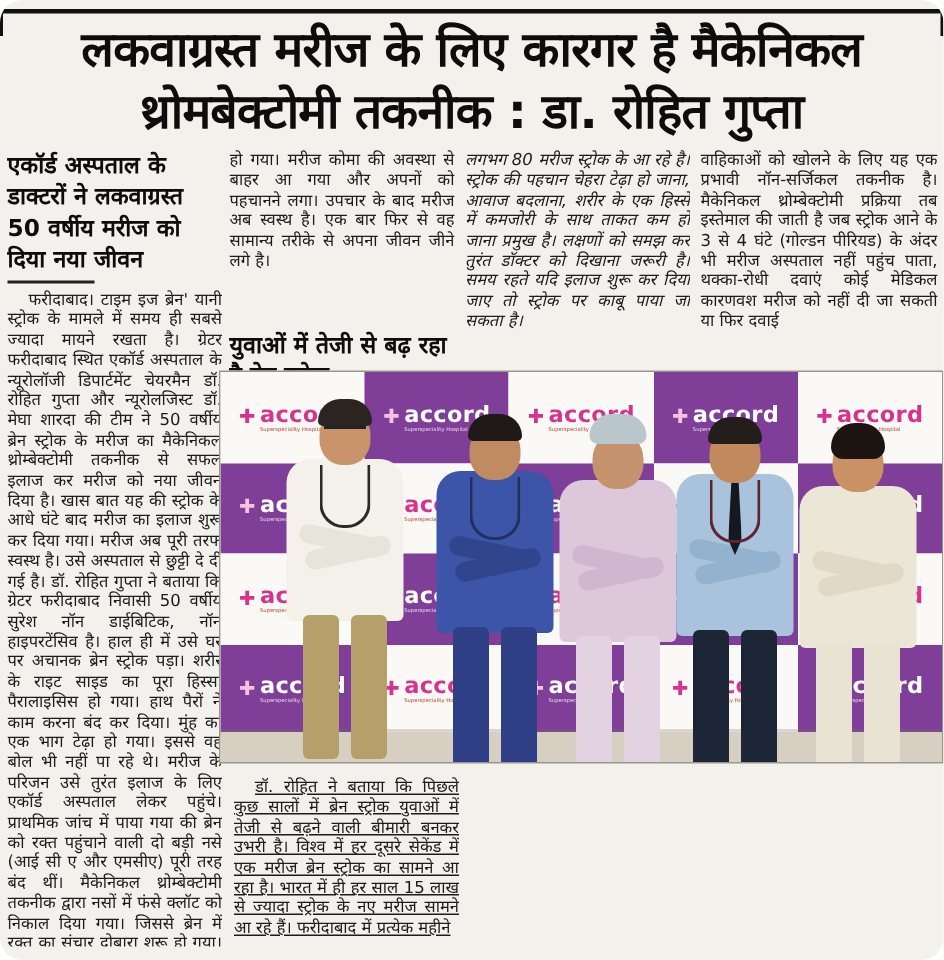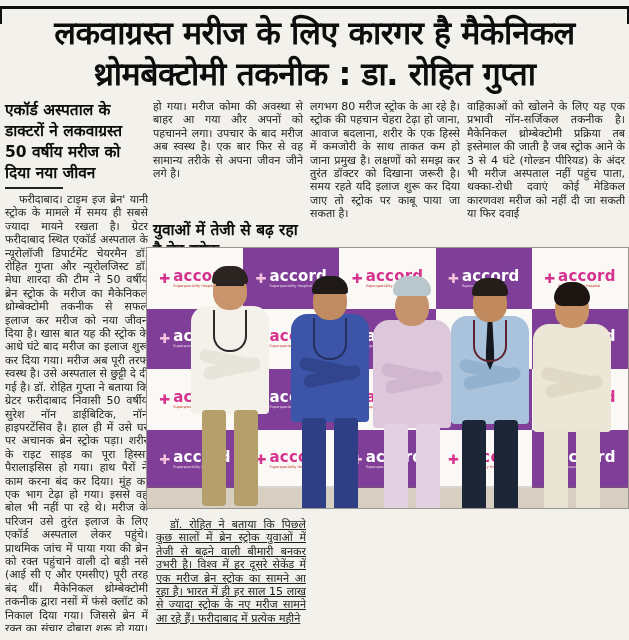--- a/index.html
+++ b/index.html
@@ -3,20 +3,21 @@
 <meta charset="utf-8">
 <style>
   html,body{margin:0;padding:0;}
   .page{
     position:relative;
     width:629px;height:640px;
     background:#f3f1ec;
     font-family:"DejaVu Sans","Liberation Sans",sans-serif;
     color:#1c1c1c;
     overflow:hidden;
+    border-radius:15px;
   }
   .top-rule{position:absolute;left:2px;top:6px;width:625px;height:3px;background:#111;}
   .edge-rule-l{position:absolute;left:0;top:6px;width:2px;height:18px;background:#111;}
   .edge-rule-r{position:absolute;right:0;top:6px;width:2px;height:18px;background:#111;}
 
   .headline{
     position:absolute;left:0;top:13px;width:629px;height:84px;
     text-align:center;font-weight:800;font-size:32px;line-height:41px;
     letter-spacing:-0.5px;color:#0d0d0d;
   }
@@ -33,21 +34,21 @@
 
   .col2-top{left:153px;top:100px;width:150px;height:146px;}
   .col2-top .body-txt{height:104px;text-indent:0;}
   .center-subhead{
     font-weight:800;font-size:15.5px;line-height:20px;text-align:left;
     color:#0d0d0d;margin-top:16px;
   }
   .subhead-underline{width:92%;height:2.5px;background:#555;margin:3px auto 0 auto;}
 
   .col3-top{left:310px;top:100px;width:150px;height:146px;}
-  .col3-top .body-txt{height:146px;text-indent:0;}
+  .col3-top .body-txt{height:146px;text-indent:0;font-style:italic;}
 
   .col4-top{left:467px;top:100px;width:158px;height:146px;}
   .col4-top .body-txt{height:146px;text-indent:0;}
 
   .col2-bot{left:156px;top:518px;width:150px;height:118px;text-decoration:underline;}
   .col2-bot .body-txt{height:118px;}
   .col3-bot{left:310px;top:514px;width:150px;height:124px;}
   .col3-bot .body-txt{height:76px;}
   .col4-bot{left:467px;top:518px;width:158px;height:118px;}
   .col4-bot .body-txt{height:118px;text-indent:0;}

